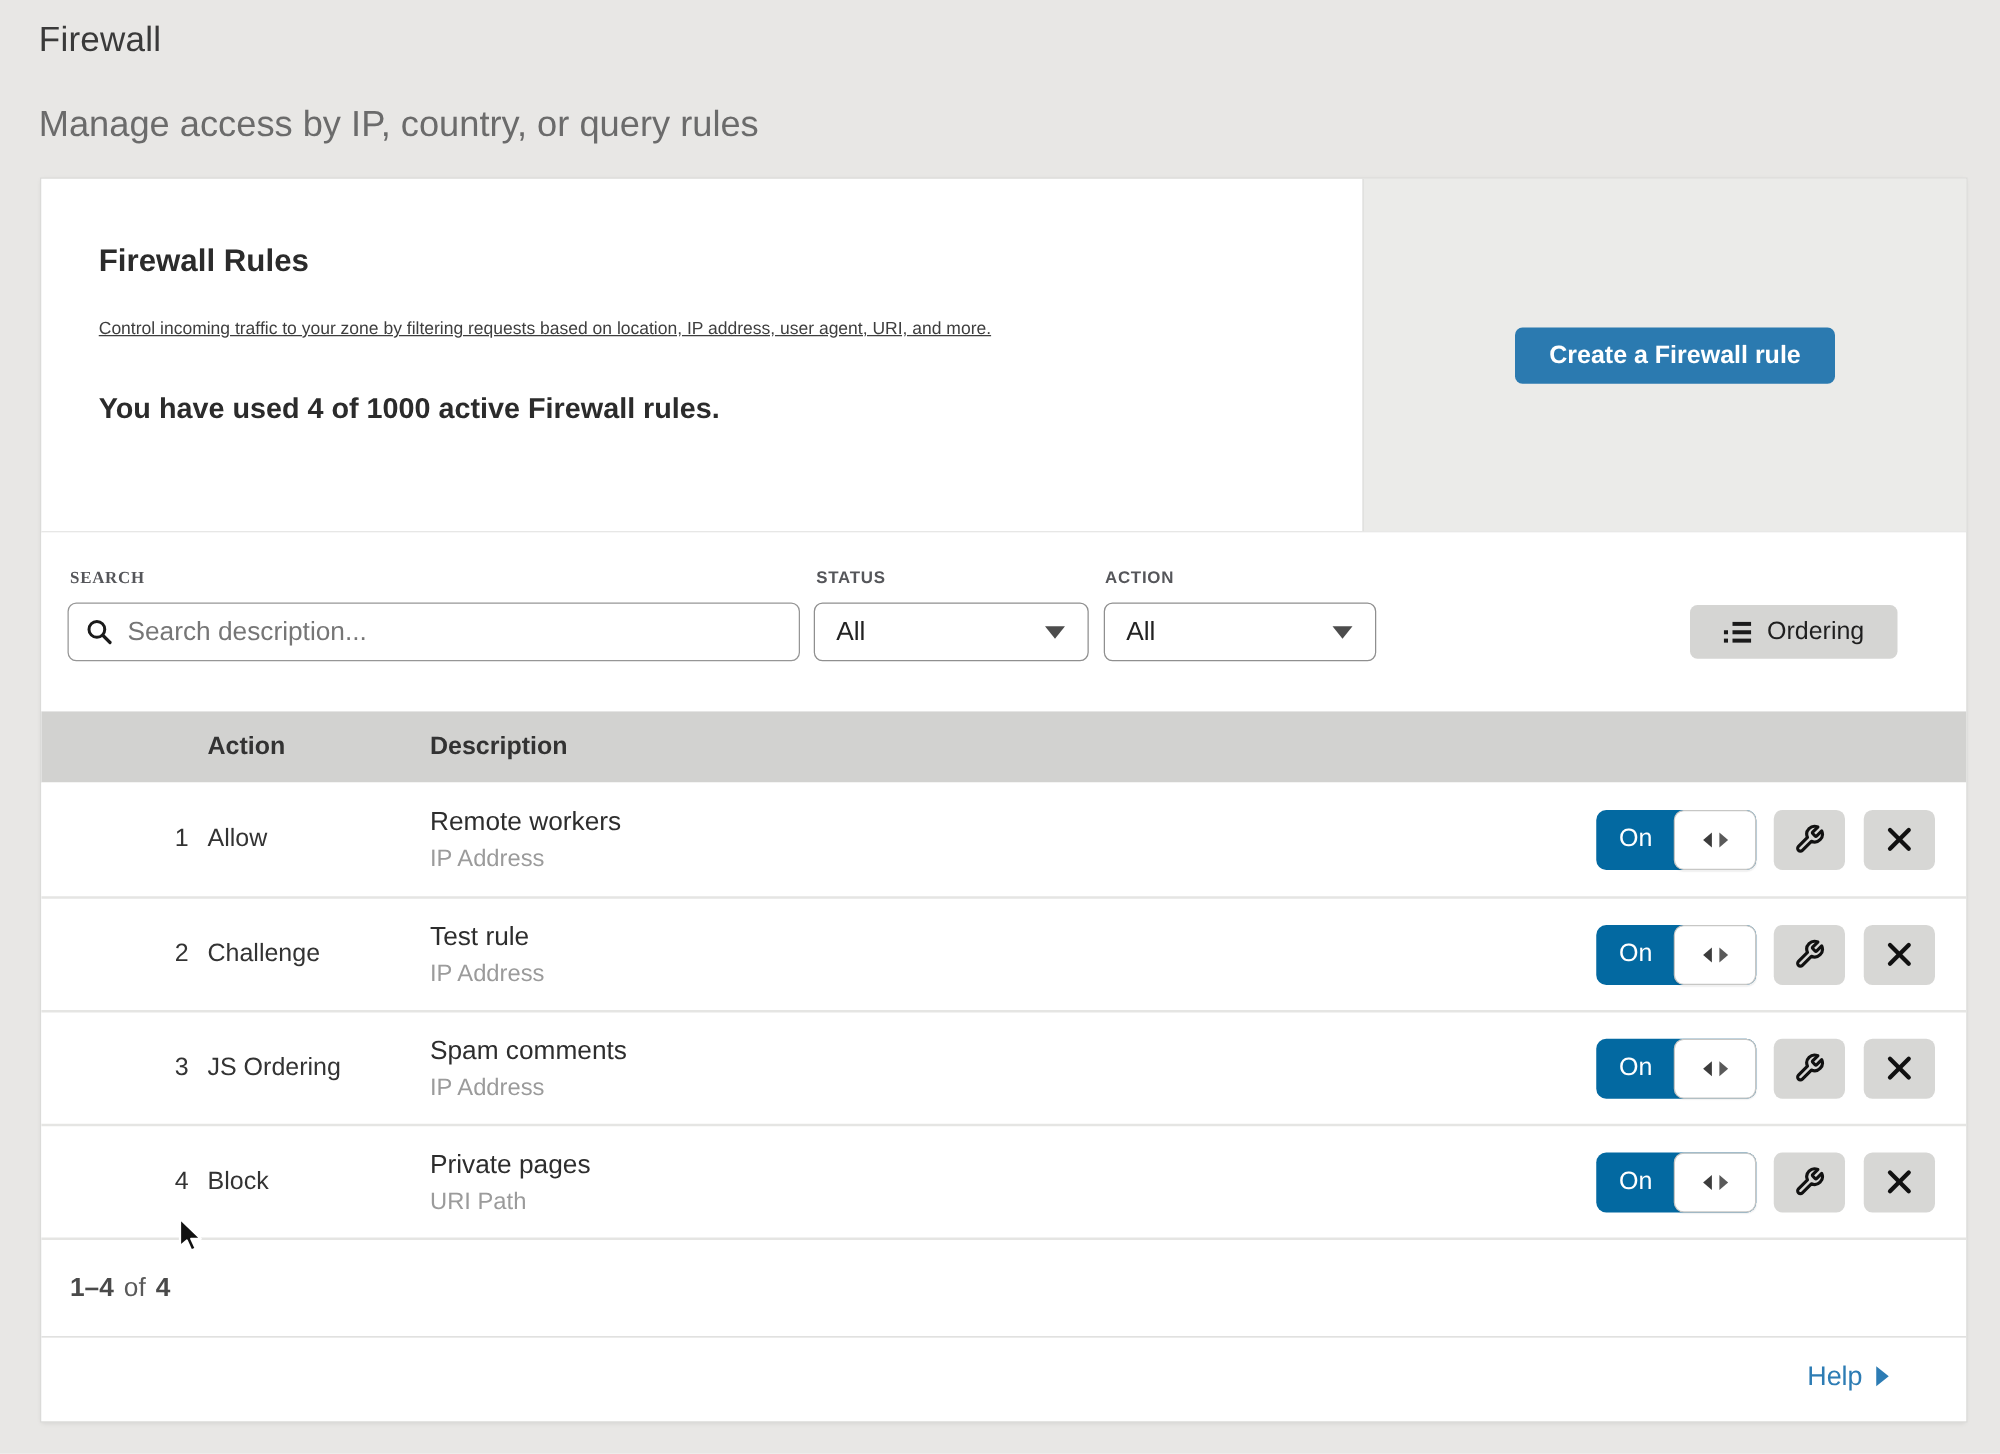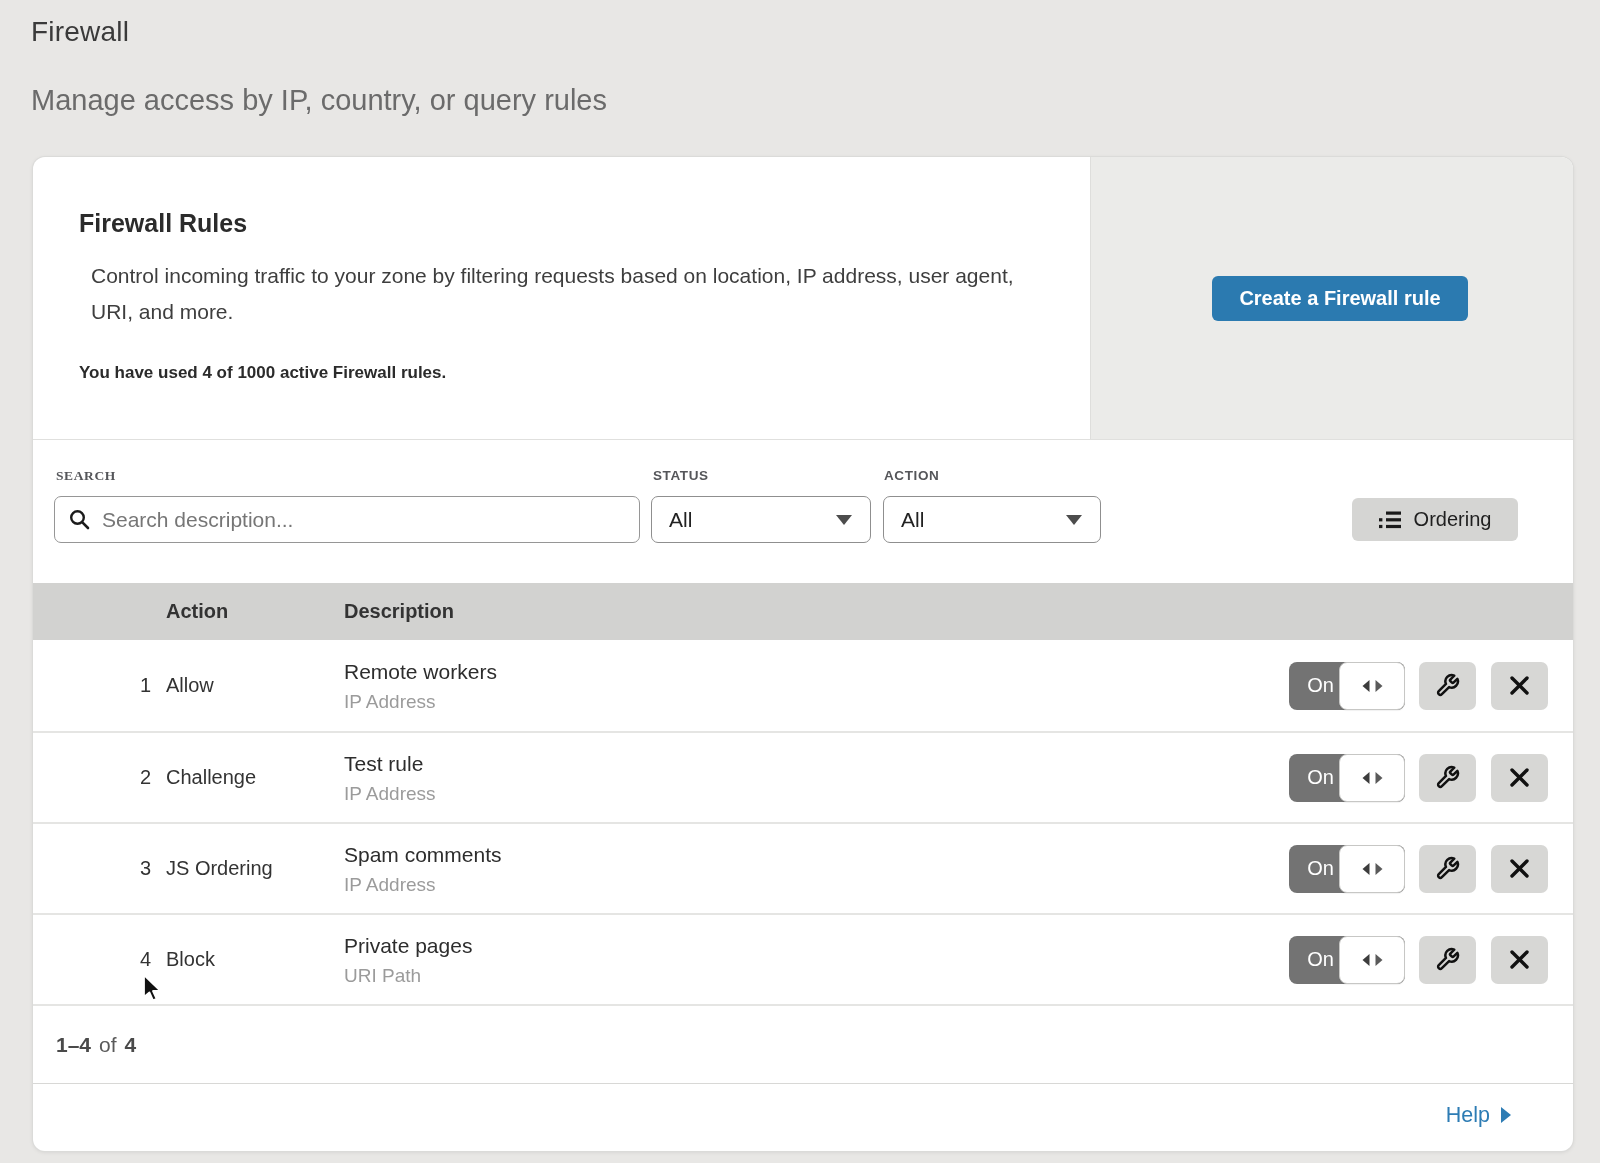--- a/index.html
+++ b/index.html
@@ -10,32 +10,32 @@
     font-family:"Liberation Sans", sans-serif;
     color:#333;
   }
   
   .page-header { position:absolute; left:31px; top:8px; }
   .page-title { font-size:28px; font-weight:500; color:#3a3a3a; margin:0; line-height:48px; letter-spacing:.2px; }
   .page-subtitle { font-size:29px; font-weight:400; color:#6b6b6b; margin:27px 0 0 0; line-height:34px; }
 
   
   .card {
-    position:absolute; left:33px; top:157px; width:1540px; height:994px;
-    background:#ffffff; border-radius:12px;
+    position:absolute; left:33px; top:143px; width:1540px; height:994px;
+    background:#ffffff; border-radius:0;
     box-shadow:0 0 0 1px #dbdbd9, 0 1px 4px rgba(0,0,0,.10);
     overflow:hidden;
   }
 
   
   .card-top { display:flex; height:283px; border-bottom:1px solid #e0e0de; }
   .top-left { flex:1; padding:40px 60px 0 46px; }
   .overview-heading { font-size:25px; font-weight:700; color:#2b2b2b; margin:12px 0 0 0; }
-  .overview-desc { font-size:21px; color:#3e3e3e; line-height:36px; margin:20px 0 0 12px; max-width:945px; }
-  .overview-usage { font-size:17px; font-weight:700; color:#2b2b2b; margin:33px 0 0 0; }
+  .overview-desc { font-size:14px; color:#3e3e3e; line-height:36px; margin:20px 0 0 0; max-width:945px;text-decoration:underline; }
+  .overview-usage { font-size:23px; font-weight:700; color:#2b2b2b; margin:33px 0 0 0; }
   .top-right {
     width:483px; background:#ebebe9; border-left:1px solid #dededc;
     display:flex; align-items:center; justify-content:center;
   }
   .create-btn {
     background:#2b7ab0; color:#fff; border:none; border-radius:6px;
     font-family:inherit; font-size:20px; font-weight:700;
     padding:12px 27px; cursor:pointer; line-height:21px;margin-left:16px;
   }
 
@@ -89,22 +89,22 @@
   }
   .rule-row + .rule-row { border-top:2px solid #e5e5e3; }
   .cell-num { width:133px; text-align:right; padding-right:15px; font-size:20px; color:#333; }
   .cell-action { width:178px; font-size:20px; color:#333; }
   .cell-desc { flex:1; }
   .desc-title { font-size:21px; color:#2d2d2d; line-height:25px; }
   .desc-field { font-size:19px; color:#9b9b9b; margin-top:7px; line-height:22px; }
   .cell-controls { display:flex; align-items:center; padding-right:25px; }
 
   .toggle {
-    position:relative; width:116px; height:48px; border-radius:8px;
-    background:#737373; cursor:pointer; flex:none;
+    position:relative; width:128px; height:48px; border-radius:8px;
+    background:#0369a1; cursor:pointer; flex:none;
   }
   .toggle-on {
     position:absolute; left:0; top:0; width:63px; height:48px;
     display:flex; align-items:center; justify-content:center;
     color:#fff; font-size:20px;
   }
   .toggle-handle {
     position:absolute; right:0; top:0; width:66px; height:48px;
     background:#fff; border:1.5px solid #c7c7c5; border-radius:8px;
     display:flex; align-items:center; justify-content:center;

